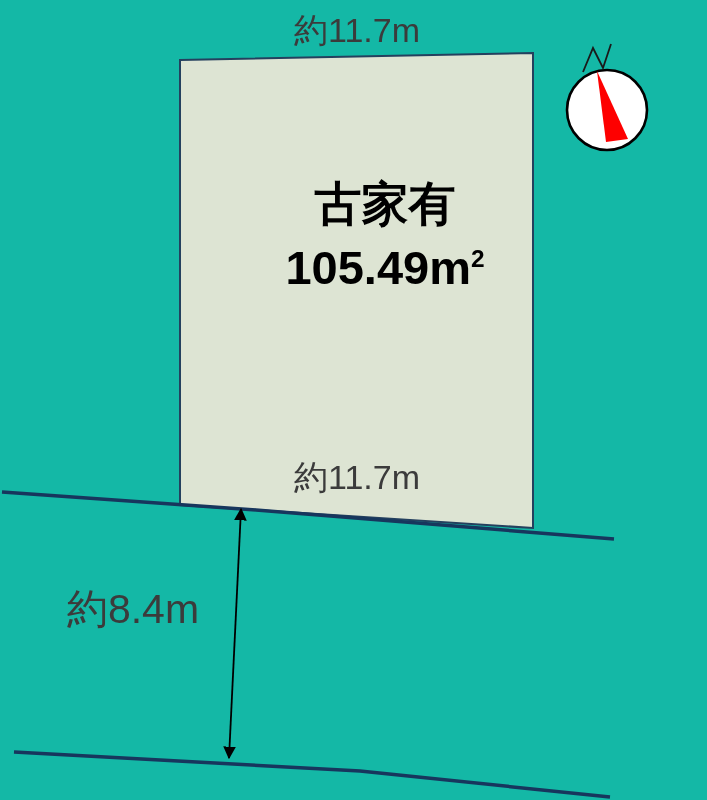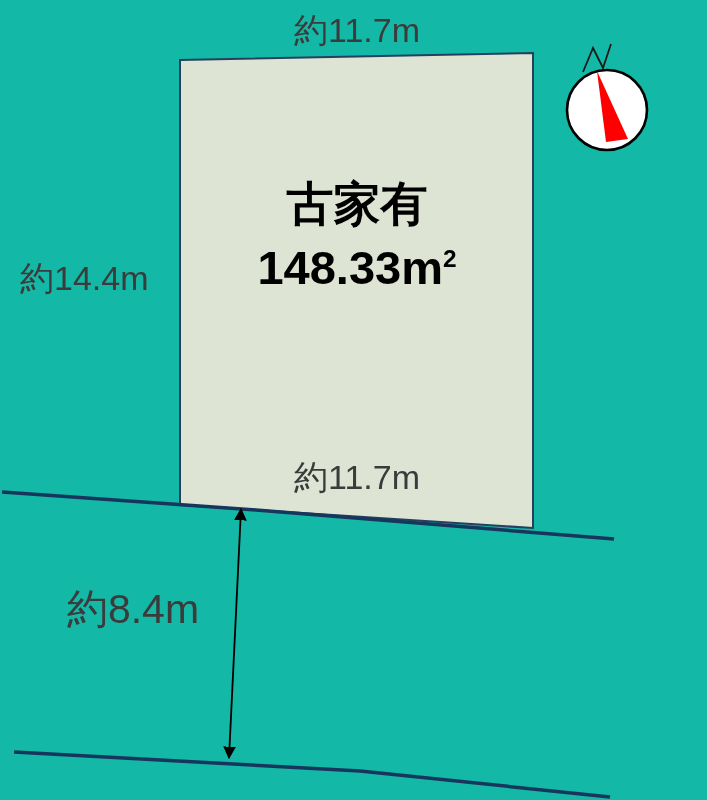--- a/index.html
+++ b/index.html
@@ -38,20 +38,21 @@
   .plot-info {
     position: absolute;
     left: 180px;
     top: 172px;
     width: 354px;
     text-align: center;
     color: #000000;
     font-weight: 700;
     font-size: 47px;
     line-height: 64px;
+    padding-left: 28px;
   }
   .plot-info .area-sup {
     font-size: 0.52em;
     vertical-align: super;
     line-height: 0;
   }
   .road-width-label {
     position: absolute;
     left: 38px;
     top: 582px;
@@ -91,29 +92,28 @@
 
     <g>
       <circle cx="607" cy="110" r="40" fill="#ffffff" stroke-width="2.6" stroke="#000000"></circle>
       <polygon points="597,71 606,142 628,139" fill="#fe0000"></polygon>
       <path class="compass-n" d="M583,72 L593,48 L603,68 L611,44"></path>
     </g>
   </svg>
 
   <div class="dim-label dim-top">約11.7m</div>
 
-  <div class="dim-label dim-left">約14.4m</div>
 
 
   <div class="dim-label dim-bottom">約11.7m</div>
 
   <div class="plot-info">
     <div>古家有</div>
     <div>
-      <span>148.33</span><span>m</span><span class="area-sup">2</span>
+      <span>105.49</span><span>m</span><span class="area-sup">2</span>
     </div>
   </div>
 
   <div class="road-width-label">
     <div>約8.4m</div>
   </div>
 
 </div>
 
 </body></html>

